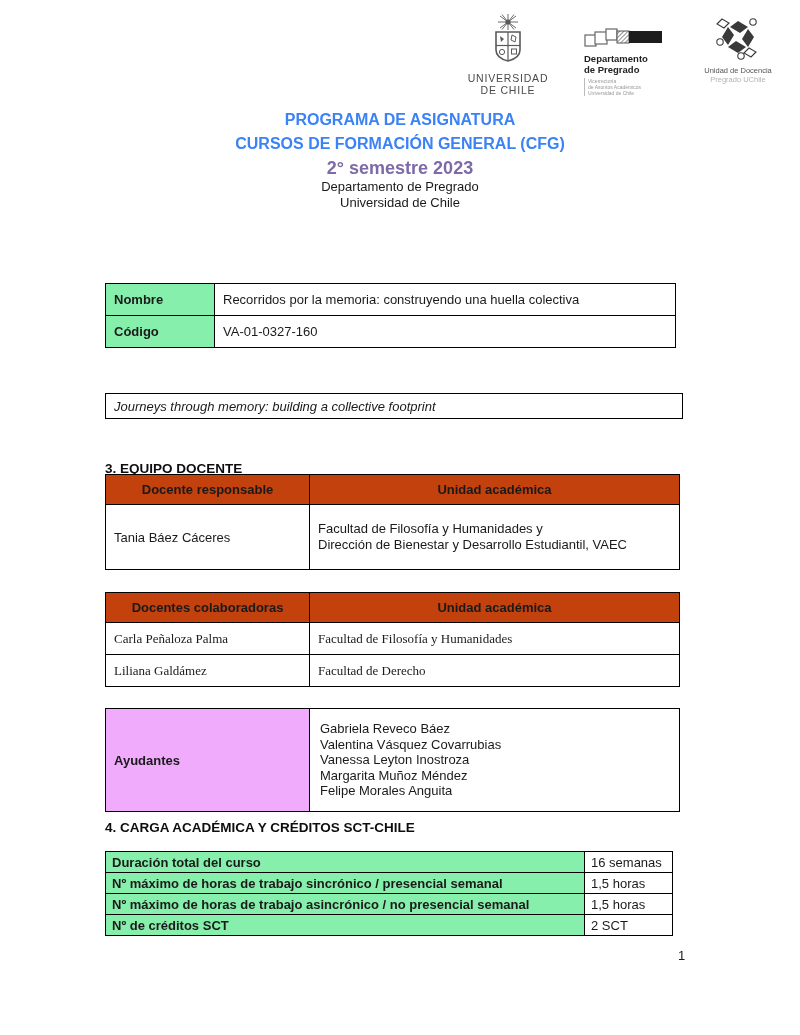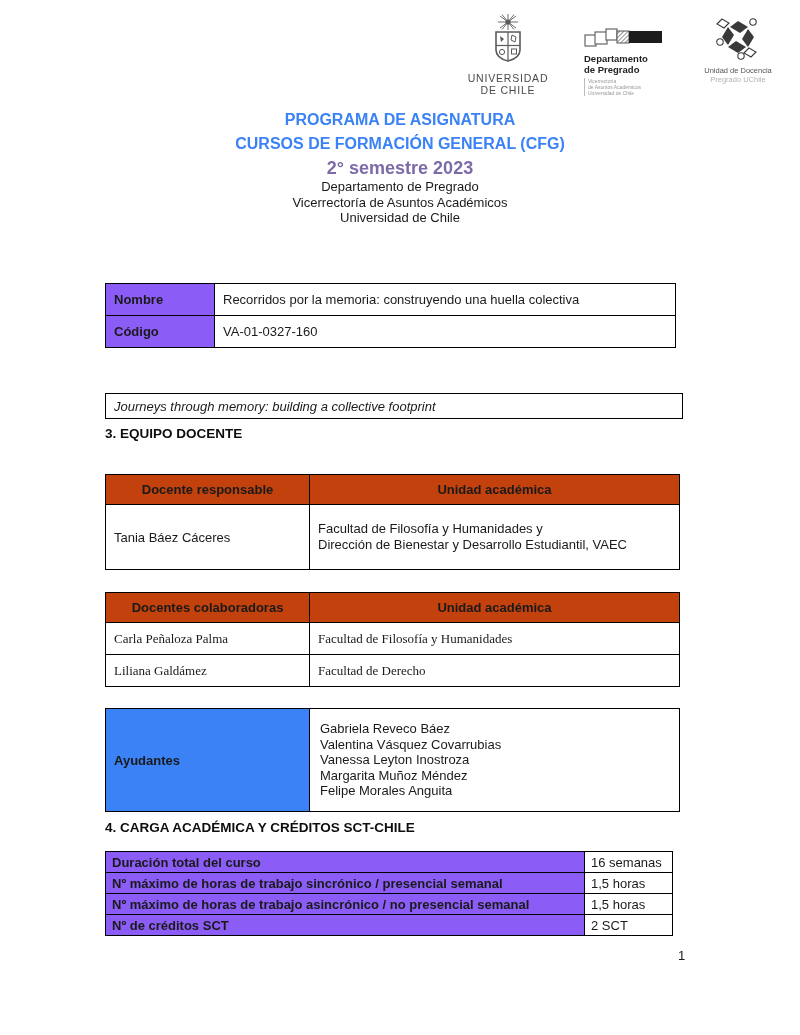--- a/index.html
+++ b/index.html
@@ -28,21 +28,21 @@
   .sem { font-size:18px; font-weight:bold; line-height:22px; color:#7d6aa8; margin-top:1px; }
   .sub { font-size:13px; line-height:15.5px; color:#1a1a1a; }
 
   
   .shead { position:absolute; left:105px; font-size:13.5px; font-weight:bold; color:#0d0d0d; }
 
   table.tbl { border-collapse:collapse; position:absolute; left:105px; background:#fff;
               font-size:13px; color:#1a1a1a; table-layout:fixed; }
   table.tbl td { border:1px solid #000; padding:0 8px; vertical-align:middle; overflow:hidden; }
   table.tbl { border:1.5px solid #000; }
-  td.lbl { background:#8b5cf6; font-weight:bold; }
+  td.lbl { background:#86efac; font-weight:bold; }
   td.hdr { background:#c2410c; font-weight:bold; text-align:center; }
 
   #t1 { top:283px; width:571px; }
   #t1 td { height:31px; }
   #t1 td.lbl { width:92px; }
 
   .enbox { position:absolute; top:393px; left:105px; width:568px; height:24px;
            border:1.5px solid #000; font-size:13px; font-style:italic;
            line-height:25px; padding-left:8px; color:#1a1a1a; }
 
@@ -62,21 +62,21 @@
   #t3c td { height:90px; }
   #t3c .names div { line-height:15.5px; }
   #t3c .names { padding:6px 10px; }
 
   #t4 { top:851px; width:568px; }
   #t4 td { height:20px; padding:0 6px; }
   #t4 td.lbl { width:466px; }
 
   #s1h { top:246px; }
   #s2h { top:363px; }
-  #s3h { top:426px; }
+  #s3h { top:461px; }
   #s4h { top:820px; }
 
   .pagenum { position:absolute; top:948px; left:678px; font-size:13px; color:#1a1a1a; }
 </style>
 </head>
 <body>
 
 <div class="page">
 
   <div class="logos">
@@ -148,21 +148,20 @@
       <div class="doc-line1">Unidad de Docencia</div>
       <div class="doc-line2">Pregrado UChile</div>
     </div>
   </div>
 
   <div class="titleblock">
     <div class="t1">PROGRAMA DE ASIGNATURA</div>
     <div class="t1">CURSOS DE FORMACIÓN GENERAL (CFG)</div>
     <div class="sem">2° semestre 2023</div>
     <div class="sub">Departamento de Pregrado</div>
-    <div class="sub">Vicerrectoría de Asuntos Académicos</div>
     <div class="sub">Universidad de Chile</div>
   </div>
 
   <table class="tbl" id="t1">
     <tbody>
         <tr>
       <td class="lbl">Nombre</td>
       <td>Recorridos por la memoria: construyendo una huella colectiva</td>
     </tr>
     <tr>
@@ -205,21 +204,21 @@
     <tr class="data">
       <td>Liliana Galdámez</td>
       <td>Facultad de Derecho</td>
     </tr>
   </tbody>
     </table>
 
   <table class="tbl" id="t3c">
     <tbody>
         <tr>
-      <td class="lbl c1" style="background:#3b82f6;">Ayudantes</td>
+      <td class="lbl c1" style="background:#f0abfc;">Ayudantes</td>
       <td class="names">
         <div>Gabriela Reveco Báez</div>
         <div>Valentina Vásquez Covarrubias</div>
         <div>Vanessa Leyton Inostroza</div>
         <div>Margarita Muñoz Méndez</div>
         <div>Felipe Morales Anguita</div>
       </td>
     </tr>
   </tbody>
     </table>

